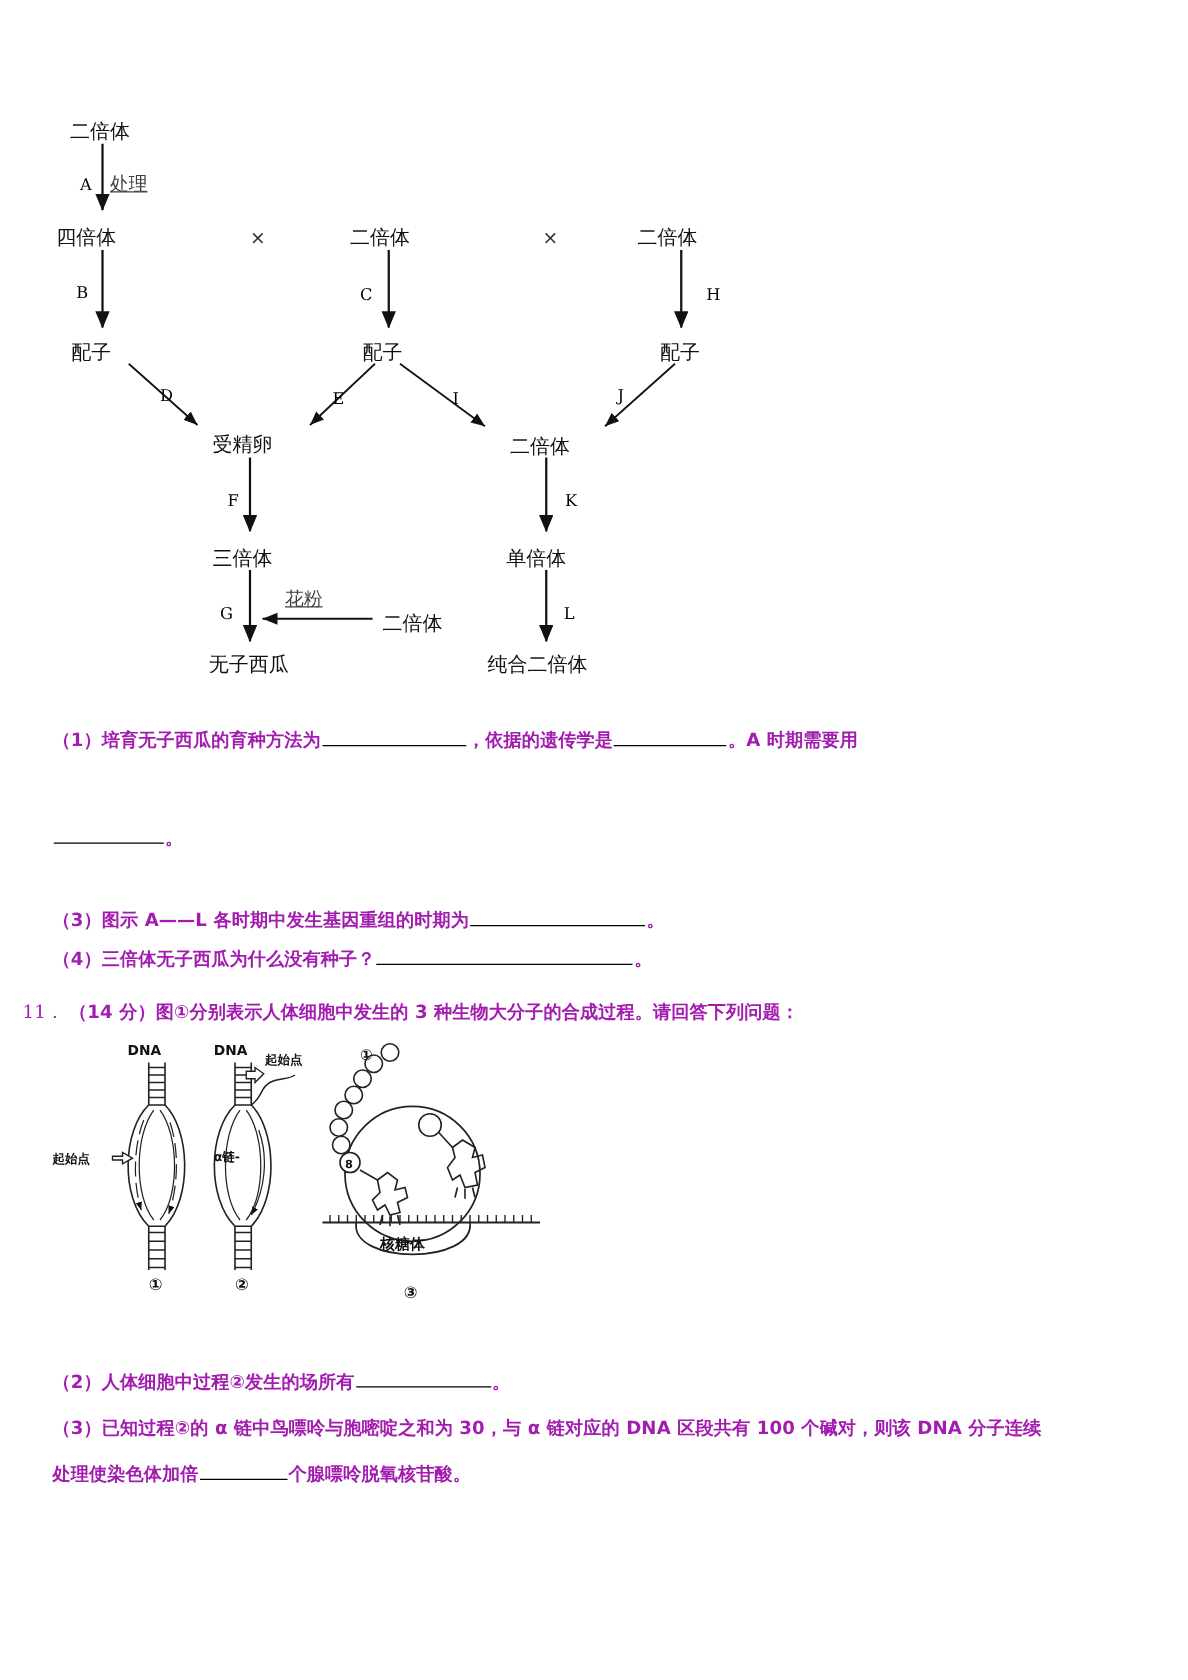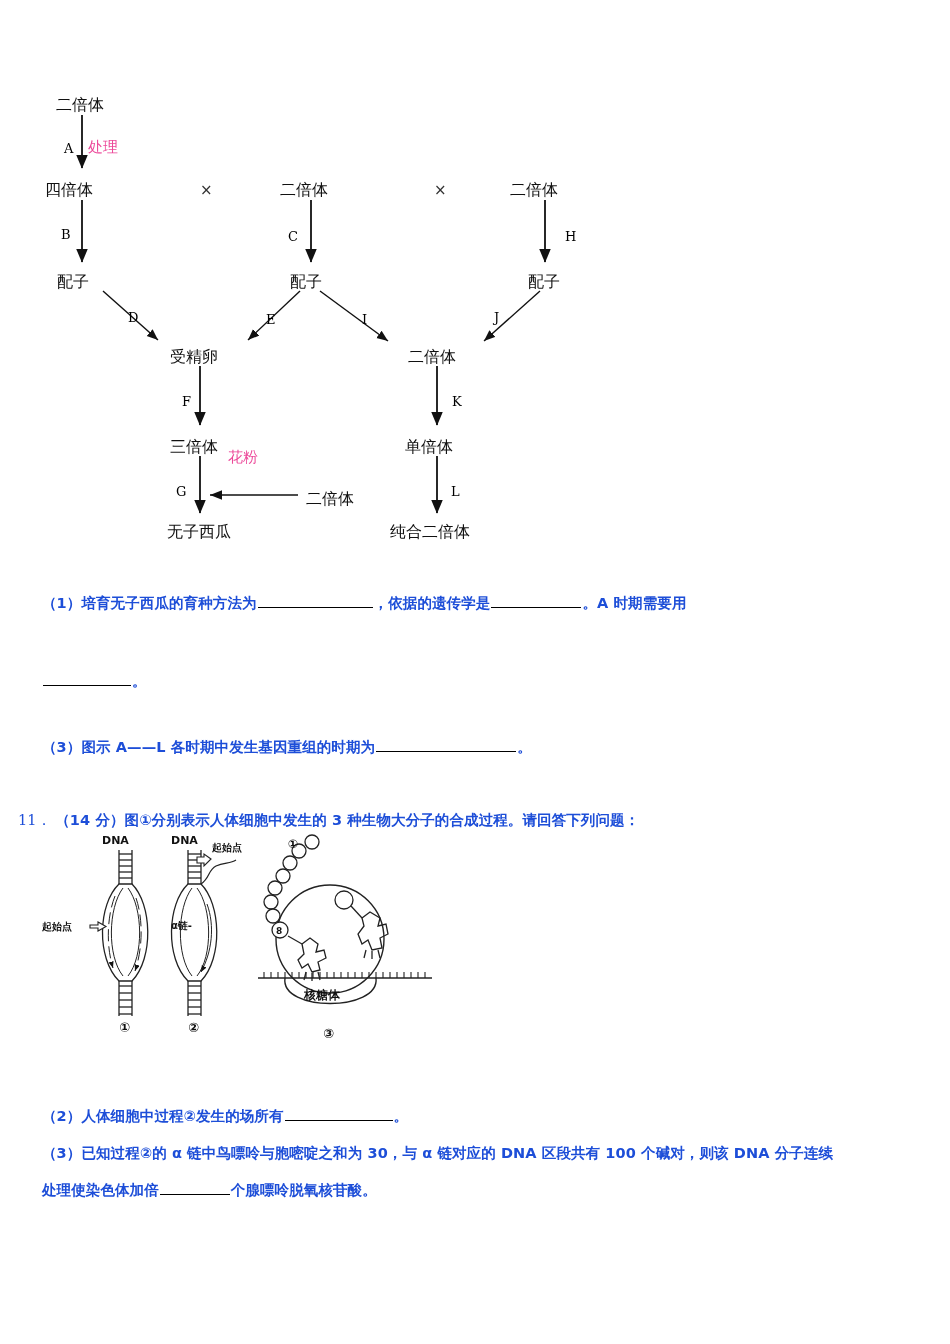--- a/index.html
+++ b/index.html
@@ -52,42 +52,42 @@
     position: absolute;
     font-size: 15px;
     line-height: 17px;
     color: #333;
   }
   .side-label {
     position: absolute;
     font-size: 15px;
     line-height: 18px;
     white-space: nowrap;
-    color: #ec4899;
+    color: #404040;
+    text-decoration: underline;
   }
   svg.arrows {
     position: absolute;
     left: 0;
     top: 0;
     width: 950px;
     height: 560px;
     overflow: visible;
   }
 
   
   .qline {
     position: absolute;
     font-family: "DejaVu Sans", "Liberation Sans", sans-serif;
     font-size: 14.5px;
     line-height: 20px;
     white-space: nowrap;
-    color: #1d4ed8;
+    color: #a21caf;
     font-weight: 600;
     letter-spacing: 0.1px;
-    margin-top: 10px;
   }
   .blank {
     display: inline-block;
     border-bottom: 1.4px solid #000;
     vertical-align: baseline;
     height: 13px;
     margin: 0 1px;
   }
   .qnum {
     font-family: "DejaVu Serif", "Liberation Serif", serif;
@@ -174,40 +174,43 @@
     <div class="step-letter" style="left:128px; top:310px;">D</div>
     <div class="step-letter" style="left:266px; top:312px;">E</div>
     <div class="step-letter" style="left:362px; top:312px;">I</div>
     <div class="step-letter" style="left:494px; top:310px;">J</div>
     <div class="step-letter" style="left:182px; top:394px;">F</div>
     <div class="step-letter" style="left:452px; top:394px;">K</div>
     <div class="step-letter" style="left:176px; top:484px;">G</div>
     <div class="step-letter" style="left:451px; top:484px;">L</div>
 
     <div class="side-label" style="left:88px; top:138px;">处理</div>
-    <div class="side-label" style="left:228px; top:448px;">花粉</div>
+    <div class="side-label" style="left:228px; top:470px;">花粉</div>
 
     <div class="cross-mark" style="left:200px; top:182px;">×</div>
     <div class="cross-mark" style="left:434px; top:182px;">×</div>
   </div>
 
   <div class="qline" style="left:42px; top:583px;">
     <span>（1）培育无子西瓜的育种方法为</span><span class="blank" style="width:115px"></span><span>，依据的遗传学是</span><span class="blank" style="width:90px"></span><span>。A 时期需要用</span>
   </div>
 
 
   <div class="qline" style="left:42px; top:661px;">
     <span class="blank" style="width:88px"></span><span>。</span>
   </div>
 
 
   <div class="qline" style="left:42px; top:727px;">
     <span>（3）图示 A——L 各时期中发生基因重组的时期为</span><span class="blank" style="width:140px"></span><span>。</span>
   </div>
 
+  <div class="qline" style="left:42px; top:758px;">
+    <span>（4）三倍体无子西瓜为什么没有种子？</span><span class="blank" style="width:205px"></span><span>。</span>
+  </div>
 
   <div class="qline" style="left:18px; top:800px;">
     <span class="qnum" style="font-weight:400;">11．</span><span style="margin-left:4px;">（14 分）图①分别表示人体细胞中发生的 3 种生物大分子的合成过程。请回答下列问题：</span>
   </div>
 
   <div id="bio-diagram">
     <svg width="420" height="220" viewBox="0 0 420 220">
       <defs>
         <marker id="bah" markerWidth="8" markerHeight="8" refX="6.5" refY="2.6" orient="auto" markerUnits="strokeWidth">
           <path d="M0,0 L6.5,2.6 L0,5.2 z" fill="#111"></path>

